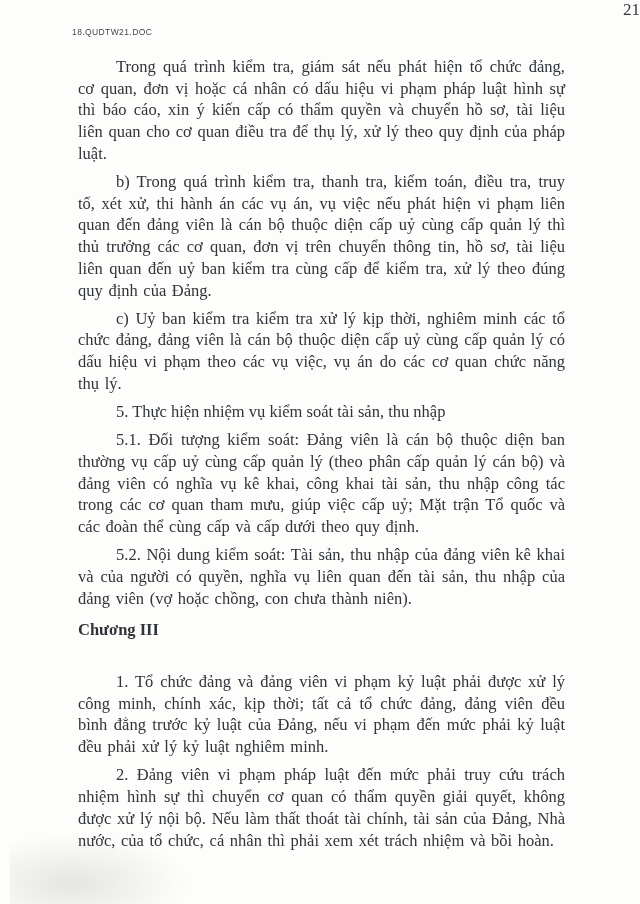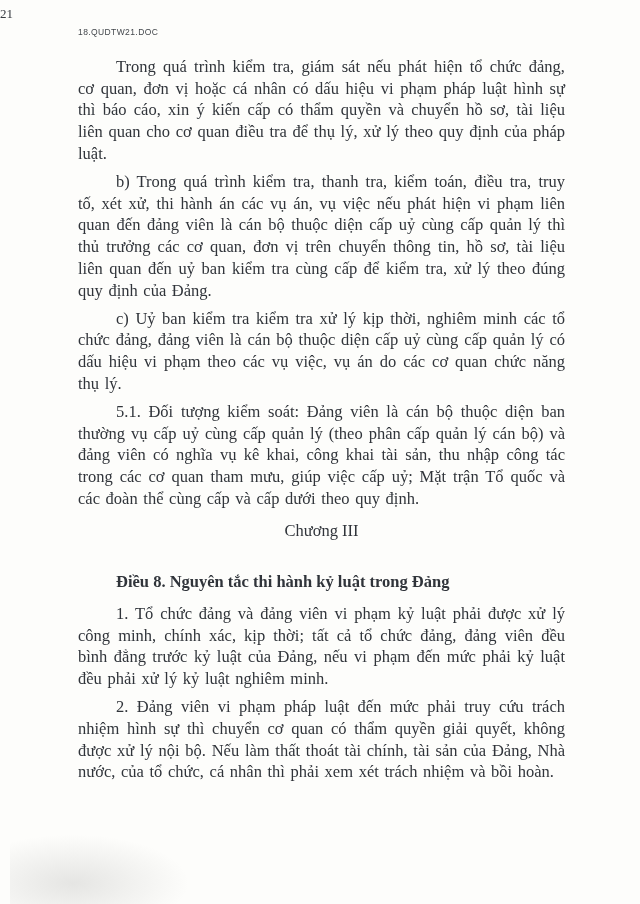--- a/index.html
+++ b/index.html
@@ -12,33 +12,33 @@
     width: 640px;
     height: 904px;
     background: #fdfdfb;
     overflow: hidden;
     font-family: "Liberation Serif", "DejaVu Serif", serif;
     color: #30343a;
   }
   .doc-label {
     position: absolute;
     top: 27px;
-    left: 78px;
+    left: 72px;
     font-family: "Liberation Sans", "DejaVu Sans", sans-serif;
     font-size: 8.5px;
     letter-spacing: 0.4px;
     color: #43474c;
   }
   .page-number {
     position: absolute;
-    top: 6px;
+    top: 0;
     left: 0;
     width: 100%;
-    text-align: left;
-    font-size: 13px;
+    text-align: right;
+    font-size: 17px;
     color: #35393f;
   }
   .content {
     position: absolute;
     top: 56px;
     left: 78px;
     width: 487px;
     font-size: 16.5px;
     line-height: 21.7px;
     text-align: justify;
@@ -48,22 +48,22 @@
     text-indent: 38px;
     word-spacing: 1.5px;
   }
   .section-line {
     margin: 0 0 6.5px 0;
     text-indent: 38px;
     text-align: left;
   }
   .chapter {
     margin: 10px 0 30px 0;
-    text-align: center;
-    font-weight: normal;
+    text-align: left;
+    font-weight: bold;
   }
   .chapter .chapter-number { display: block; }
   .chapter .chapter-title { display: block; }
   .article-heading {
     margin: 6px 0 10px 0;
     text-indent: 38px;
     font-weight: bold;
     text-align: left;
   }
   .scan-smudge {
@@ -86,30 +86,31 @@
   <div class="page-number">21</div>
 
   <div class="content">
 
     <p class="para">Trong quá trình kiểm tra, giám sát nếu phát hiện tổ chức đảng, cơ quan, đơn vị hoặc cá nhân có dấu hiệu vi phạm pháp luật hình sự thì báo cáo, xin ý kiến cấp có thẩm quyền và chuyển hồ sơ, tài liệu liên quan cho cơ quan điều tra để thụ lý, xử lý theo quy định của pháp luật.</p>
 
     <p class="para">b) Trong quá trình kiểm tra, thanh tra, kiểm toán, điều tra, truy tố, xét xử, thi hành án các vụ án, vụ việc nếu phát hiện vi phạm liên quan đến đảng viên là cán bộ thuộc diện cấp uỷ cùng cấp quản lý thì thủ trưởng các cơ quan, đơn vị trên chuyển thông tin, hồ sơ, tài liệu liên quan đến uỷ ban kiểm tra cùng cấp để kiểm tra, xử lý theo đúng quy định của Đảng.</p>
 
     <p class="para">c) Uỷ ban kiểm tra kiểm tra xử lý kịp thời, nghiêm minh các tổ chức đảng, đảng viên là cán bộ thuộc diện cấp uỷ cùng cấp quản lý có dấu hiệu vi phạm theo các vụ việc, vụ án do các cơ quan chức năng thụ lý.</p>
 
+    <p class="section-line">5. Thực hiện nhiệm vụ kiểm soát tài sản, thu nhập</p>
 
     <p class="para">5.1. Đối tượng kiểm soát: Đảng viên là cán bộ thuộc diện ban thường vụ cấp uỷ cùng cấp quản lý (theo phân cấp quản lý cán bộ) và đảng viên có nghĩa vụ kê khai, công khai tài sản, thu nhập công tác trong các cơ quan tham mưu, giúp việc cấp uỷ; Mặt trận Tổ quốc và các đoàn thể cùng cấp và cấp dưới theo quy định.</p>
 
+    <p class="para">5.2. Nội dung kiểm soát: Tài sản, thu nhập của đảng viên kê khai và của người có quyền, nghĩa vụ liên quan đến tài sản, thu nhập của đảng viên (vợ hoặc chồng, con chưa thành niên).</p>
 
 
     <div class="chapter">
       <span class="chapter-number">Chương III</span>
     </div>
 
-    <p class="article-heading">Điều 8. Nguyên tắc thi hành kỷ luật trong Đảng</p>
 
     <p class="para">1. Tổ chức đảng và đảng viên vi phạm kỷ luật phải được xử lý công minh, chính xác, kịp thời; tất cả tổ chức đảng, đảng viên đều bình đẳng trước kỷ luật của Đảng, nếu vi phạm đến mức phải kỷ luật đều phải xử lý kỷ luật nghiêm minh.</p>
 
     <p class="para">2. Đảng viên vi phạm pháp luật đến mức phải truy cứu trách nhiệm hình sự thì chuyển cơ quan có thẩm quyền giải quyết, không được xử lý nội bộ. Nếu làm thất thoát tài chính, tài sản của Đảng, Nhà nước, của tổ chức, cá nhân thì phải xem xét trách nhiệm và bồi hoàn.</p>
 
   </div>
 
   <div class="scan-smudge"></div>
 
 </div>

